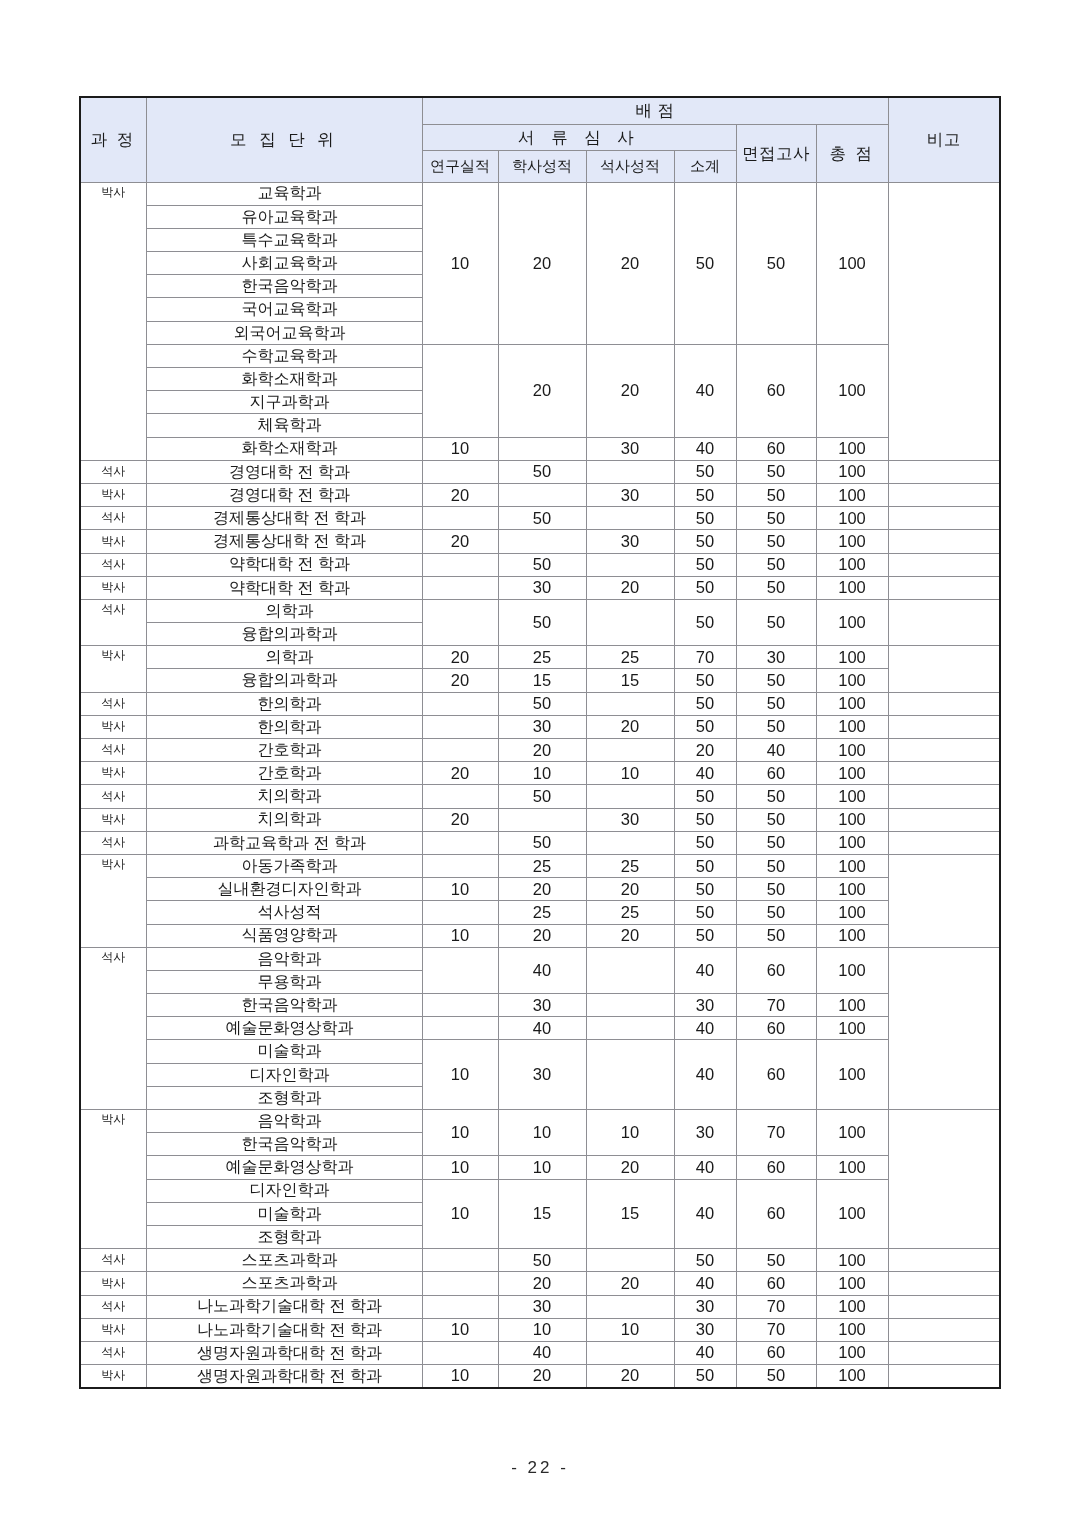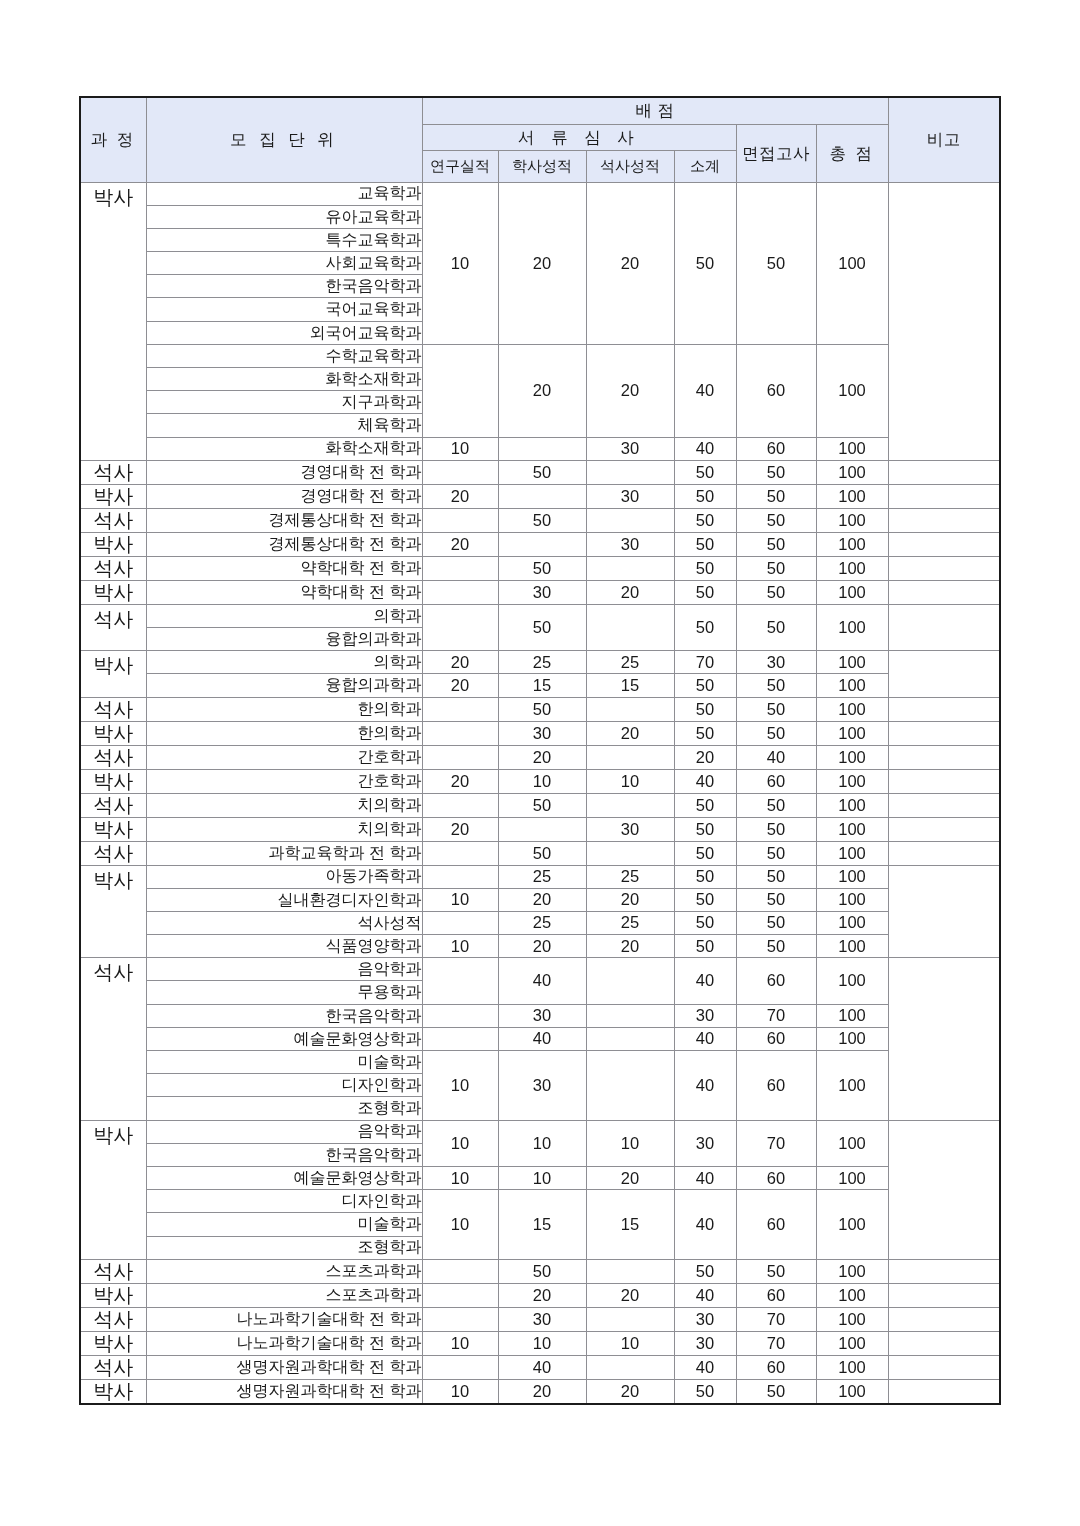--- a/index.html
+++ b/index.html
@@ -65,24 +65,24 @@
     margin-left: 18px;
   }
   thead tr.r1 th { height: 27px; }
   thead tr.r2 th { height: 26px; }
   thead tr.r3 th { height: 32px; font-size: 15px; letter-spacing: 0; }
   thead th.spaced { letter-spacing: 4px; }
   thead th.spaced2 { letter-spacing: 6px; }
   thead th.spaced3 { letter-spacing: 2.5px; }
 
   tbody td { font-size: 16px; height: 23.2px; }
-  tbody td.course { font-size: 20px; vertical-align: top; padding-top: 3px; margin-top: 43px; }
+  tbody td.course { font-size: 12px; vertical-align: top; padding-top: 3px; margin-top: 43px; }
   tbody td.course.mid { vertical-align: middle; padding-top: 0; }
   tbody td.unit {
-    text-align: right;
+    text-align: center;
     padding-left: 11px;
     font-size: 16px;
     white-space: nowrap;
   }
   tbody td.num { font-size: 16.5px; }
 
   
   td.dot-b { border-bottom: 1px dotted #b4b4b8; }
 
   .footer {
@@ -553,13 +553,14 @@
             <td class="num" rowspan="1">20</td>
             <td class="num" rowspan="1">50</td>
             <td class="num" rowspan="1">50</td>
             <td class="num" rowspan="1">100</td>
             <td rowspan="1"></td>
           </tr>
         </tbody>
     </table>
   </div>
 
+  <div class="footer">- 22 -</div>
 </div>
 
 </body></html>

